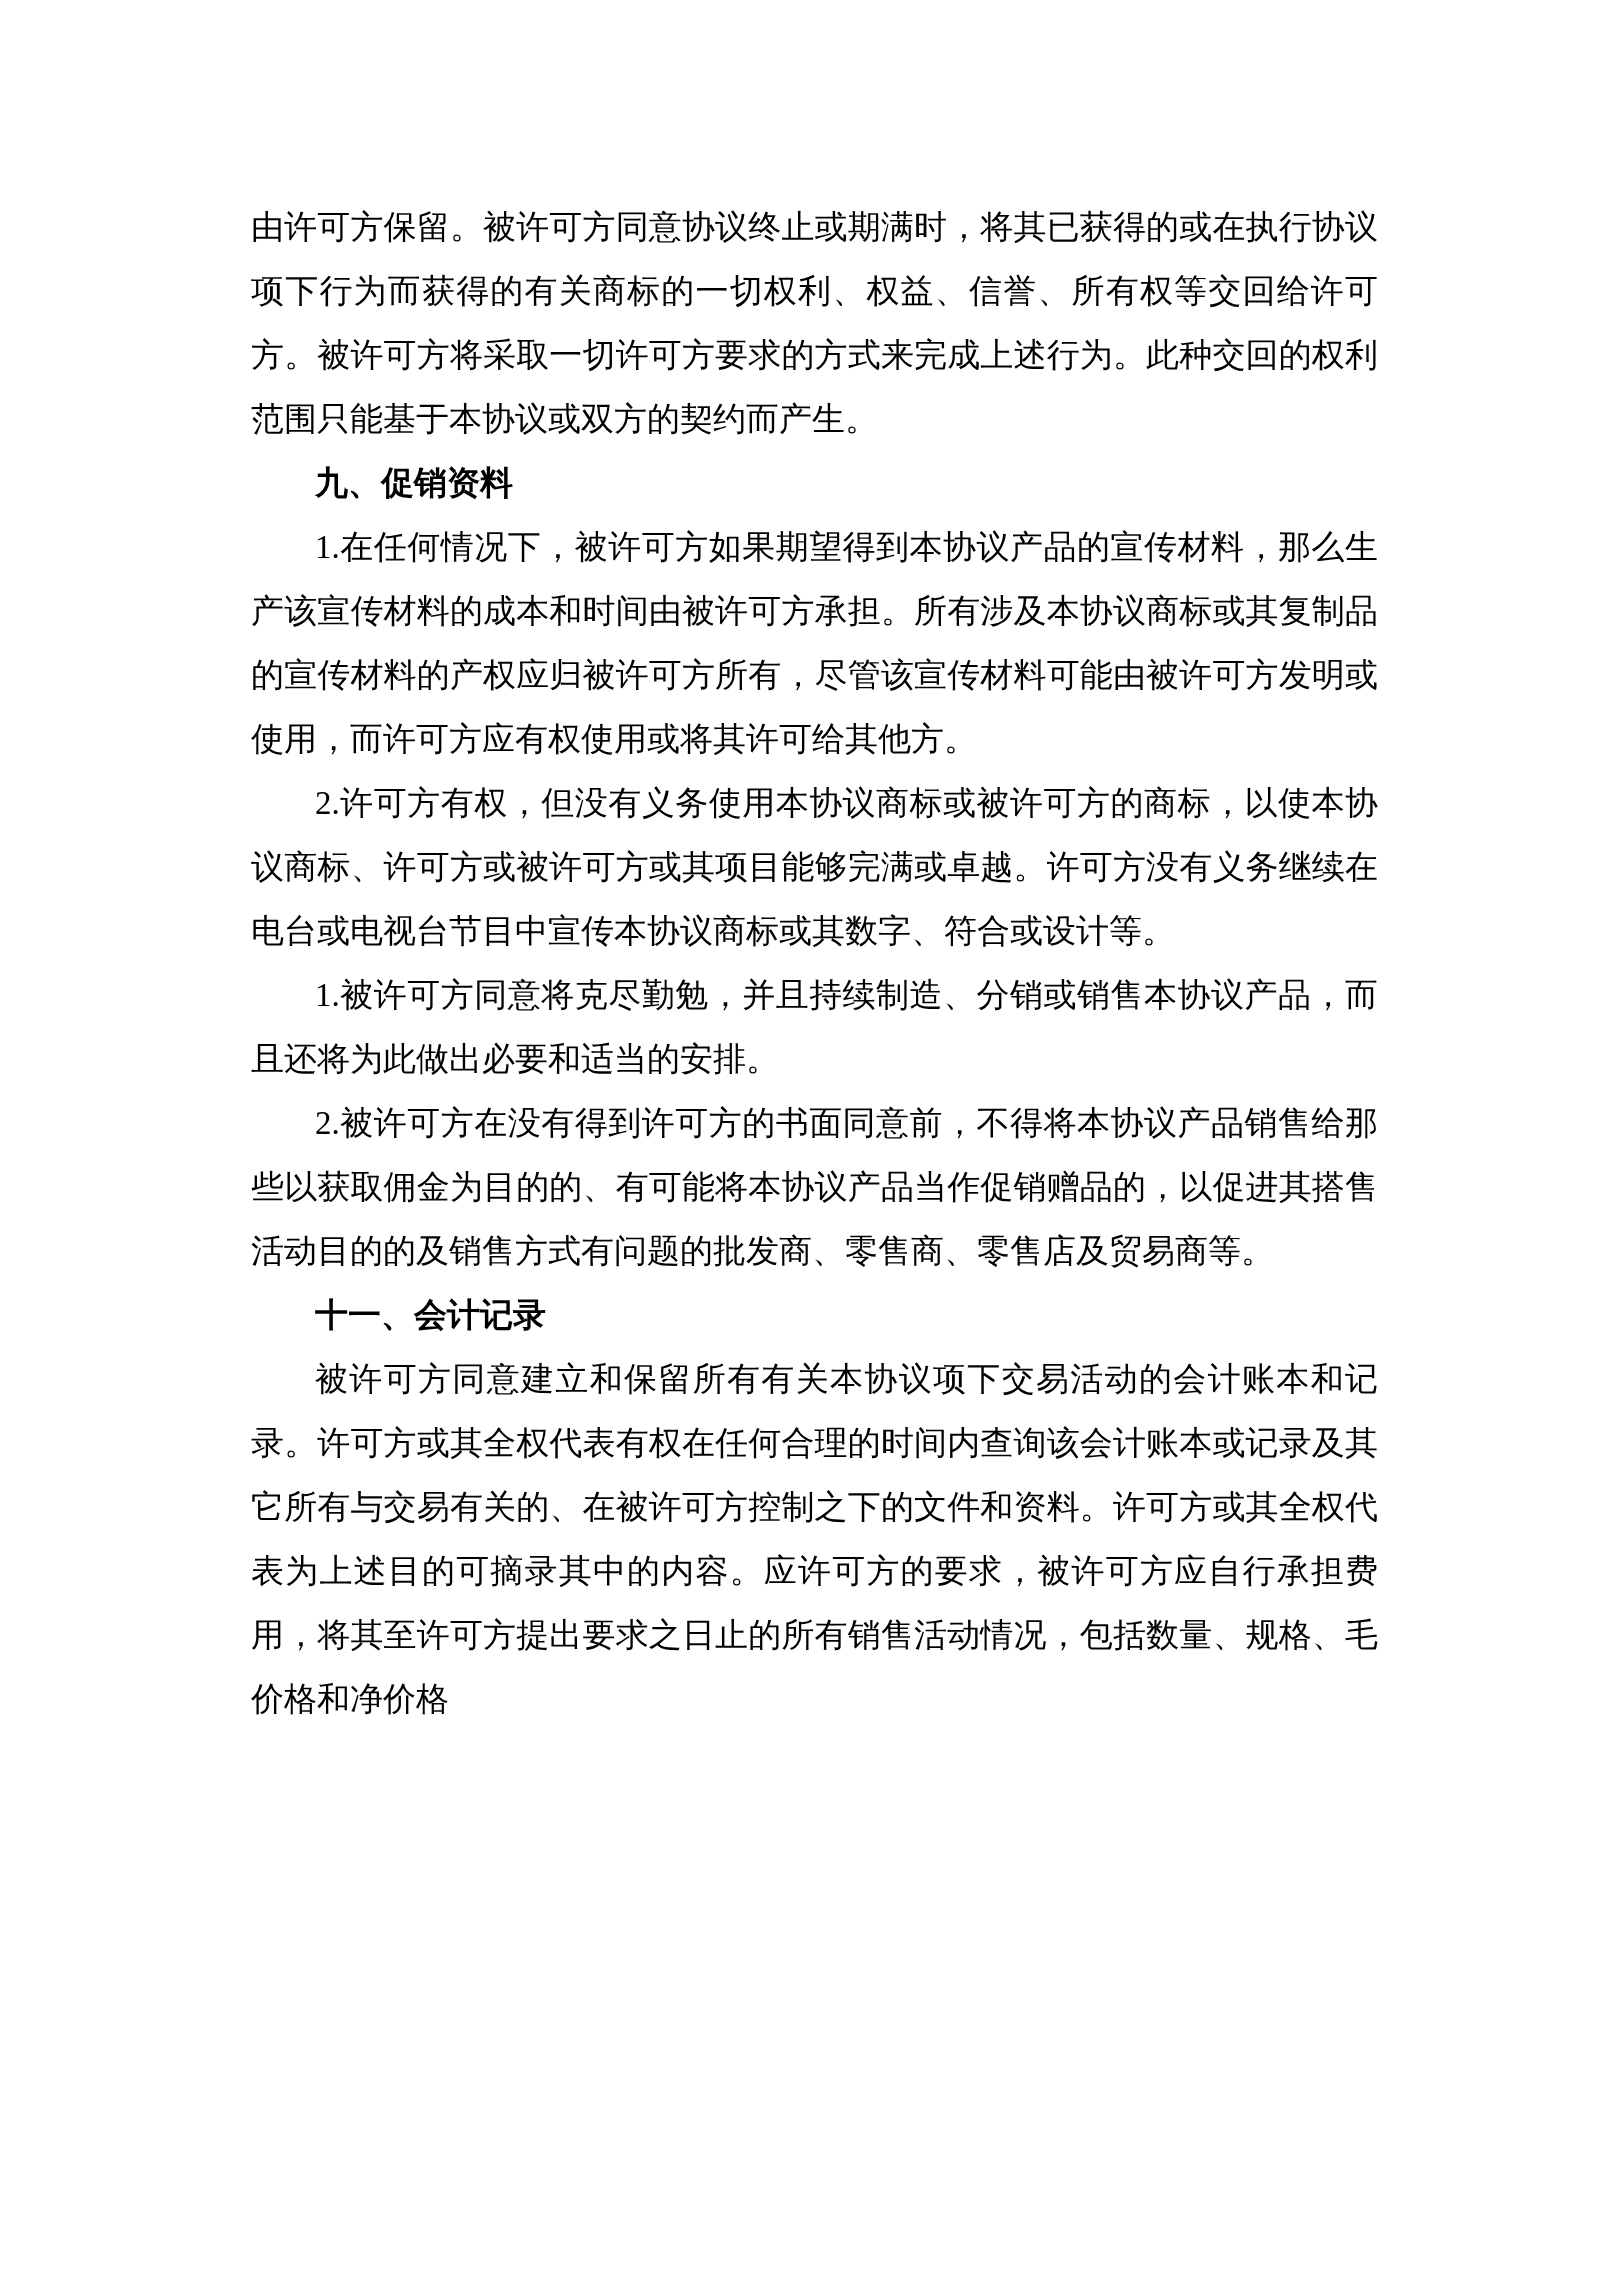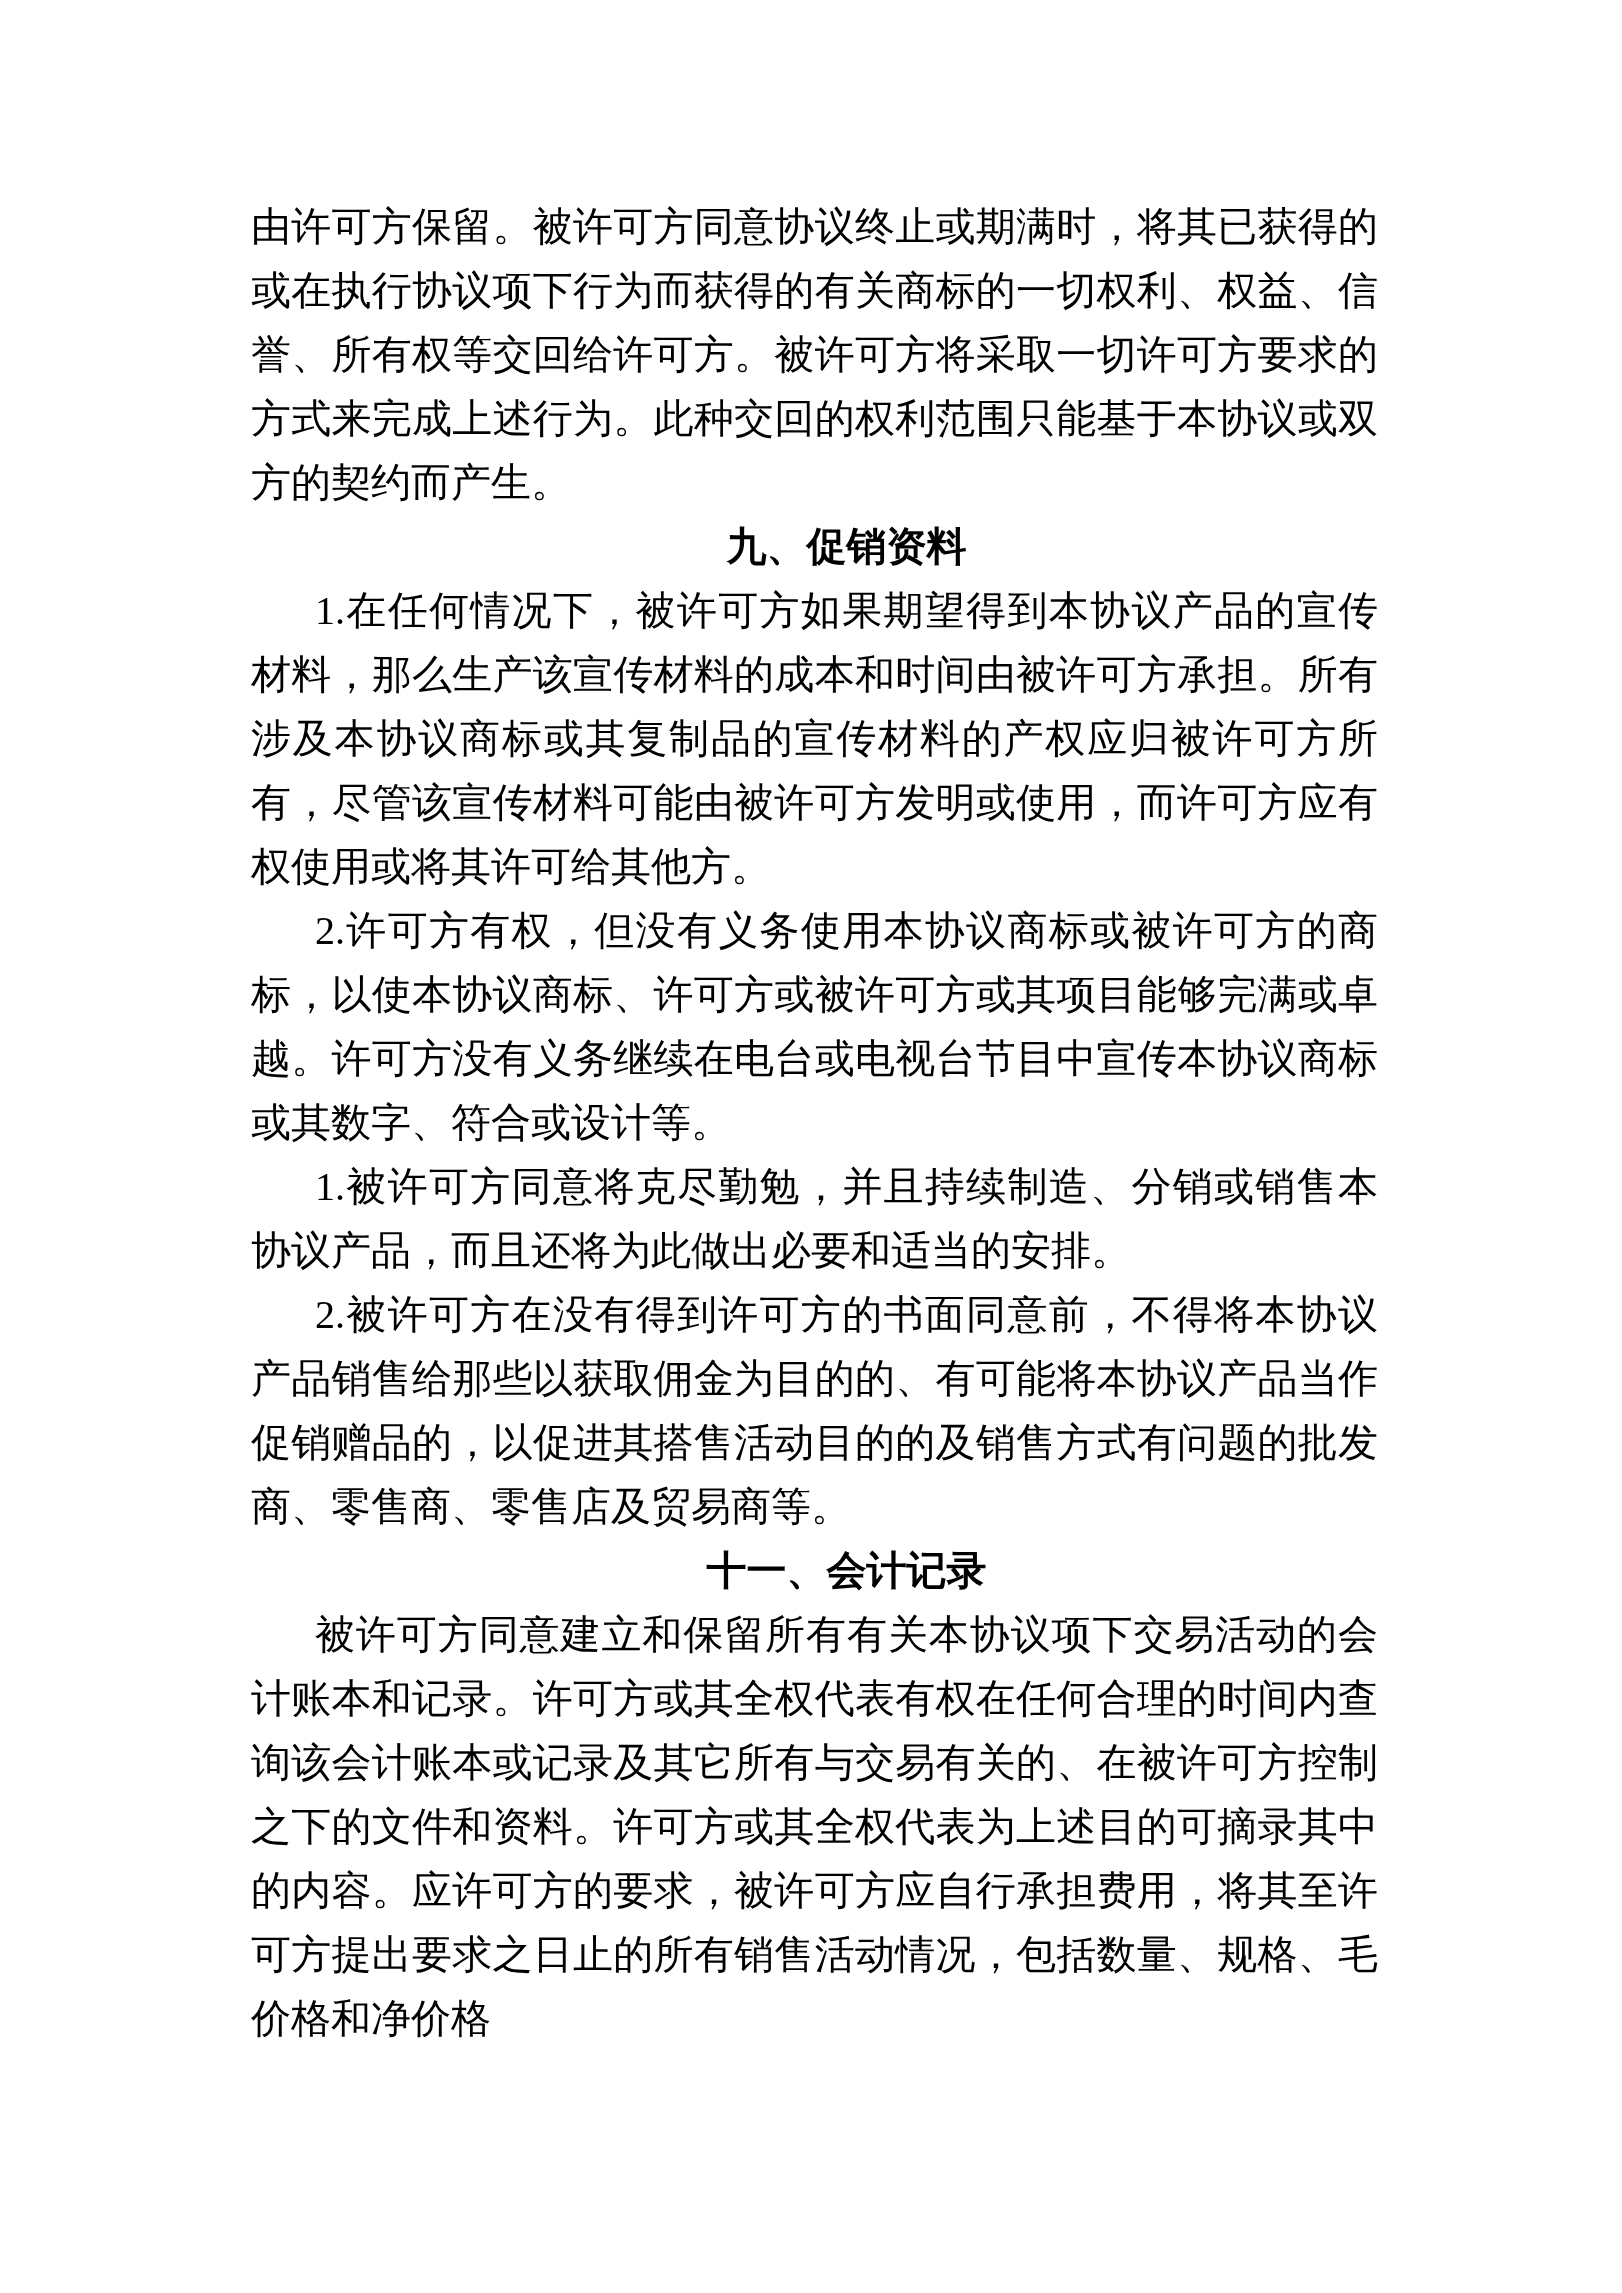--- a/index.html
+++ b/index.html
@@ -23,34 +23,34 @@
     font-size: 32px;
     line-height: 64px;
     color: #000000;
     text-align: justify;
     text-justify: inter-ideograph;
     letter-spacing: 0;
   }
   .content p, .content h2 {
     margin: 0;
     padding: 0;
-    font-size: 40px;
+    font-size: 33px;
     line-height: 64px;
   }
   .body-para {
     font-weight: normal;
     text-indent: 64px;
   }
   .body-para.no-indent {
     text-indent: 0;
   }
   .heading {
     font-weight: bold;
     text-indent: 64px;
-    text-align: center;
+    text-align: left;
   }
 </style>
 </head>
 <body>
 
 <div class="page">
   <div class="content">
     <p class="body-para no-indent">由许可方保留。被许可方同意协议终止或期满时，将其已获得的或在执行协议项下行为而获得的有关商标的一切权利、权益、信誉、所有权等交回给许可方。被许可方将采取一切许可方要求的方式来完成上述行为。此种交回的权利范围只能基于本协议或双方的契约而产生。</p>
     <h2 class="heading">九、促销资料</h2>
     <p class="body-para">1.在任何情况下，被许可方如果期望得到本协议产品的宣传材料，那么生产该宣传材料的成本和时间由被许可方承担。所有涉及本协议商标或其复制品的宣传材料的产权应归被许可方所有，尽管该宣传材料可能由被许可方发明或使用，而许可方应有权使用或将其许可给其他方。</p>

